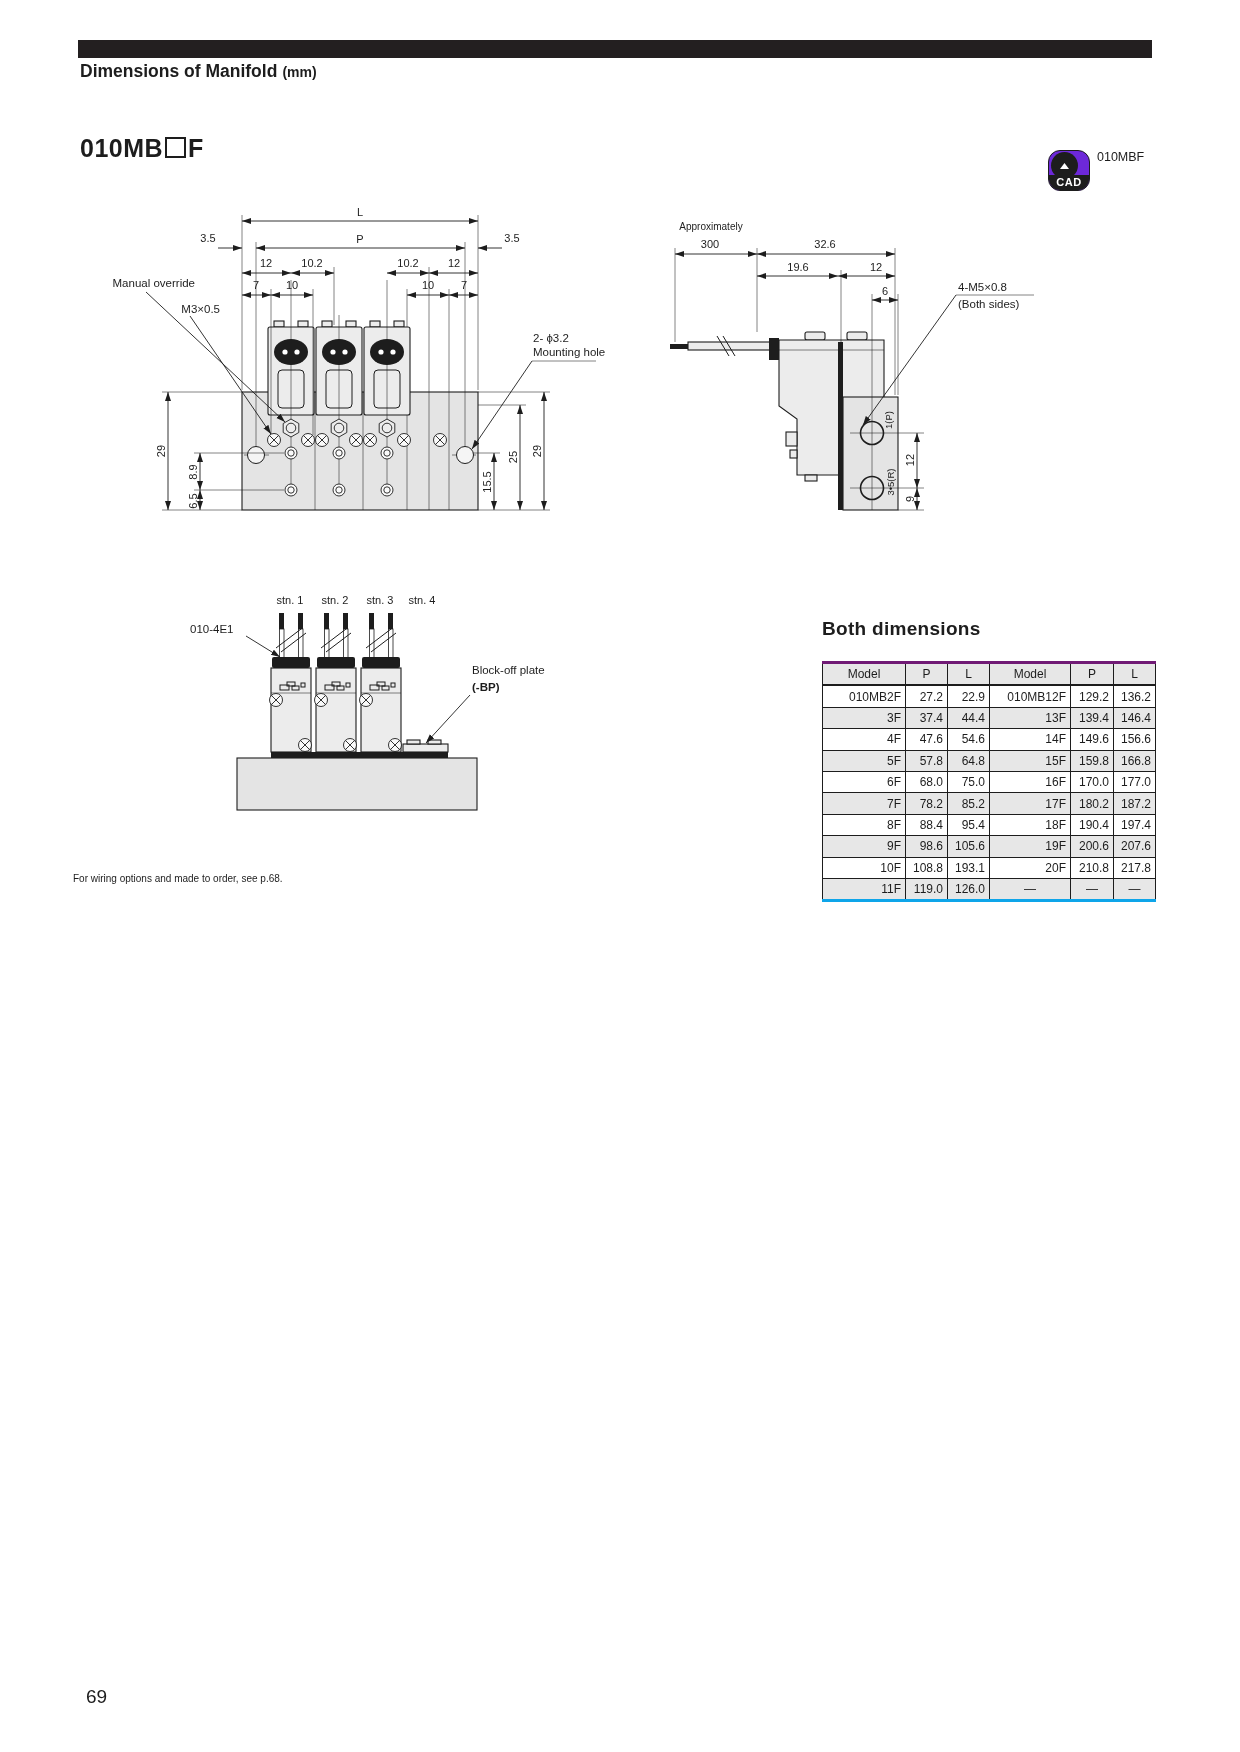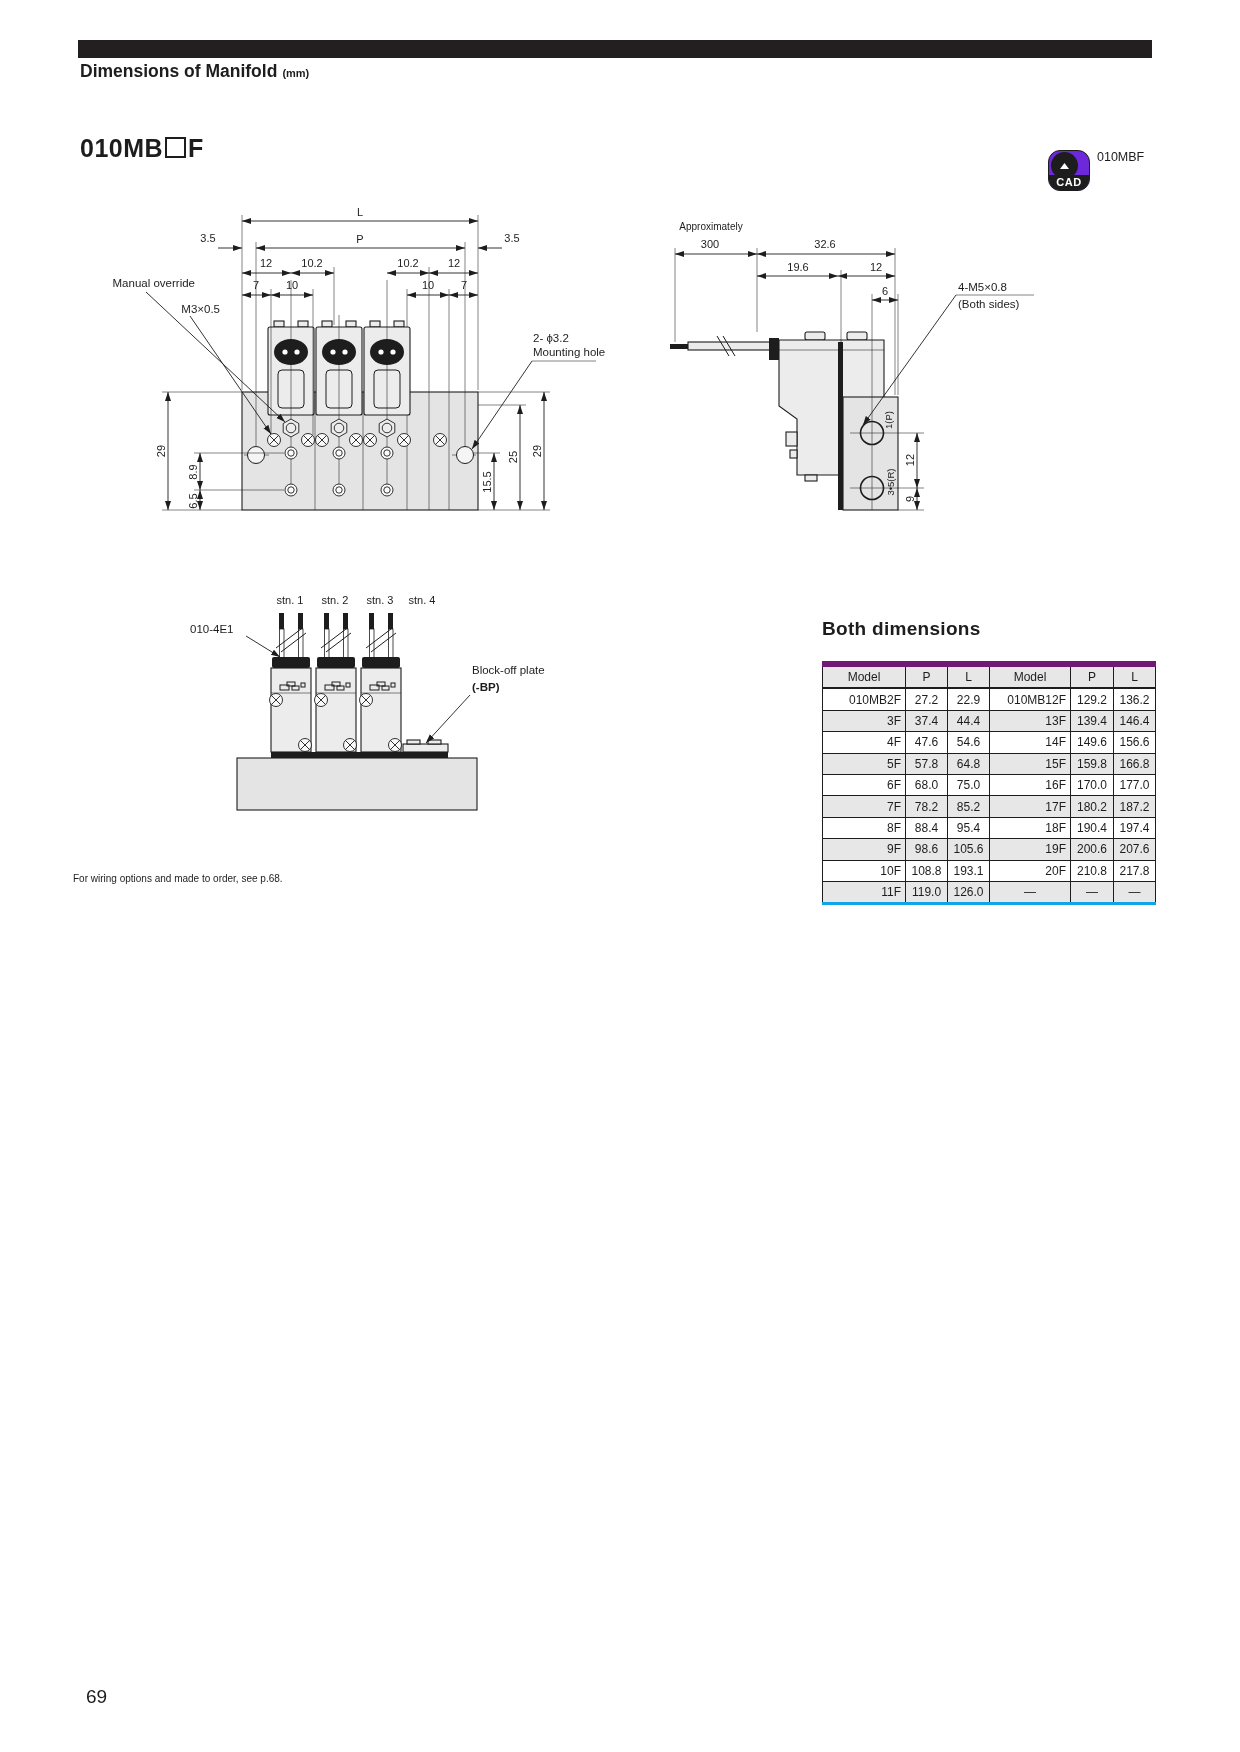--- a/index.html
+++ b/index.html
@@ -1,41 +1,41 @@
 <!DOCTYPE html>
 <html><head>
 <meta charset="utf-8">
 <style>
   html,body{margin:0;padding:0;background:#fff;}
   .sheet{position:relative;width:1240px;height:1752px;background:#fff;overflow:hidden;
          font-family:"Liberation Sans",sans-serif;color:#1d1d1d;}
   .topbar{position:absolute;left:78px;top:40px;width:1074px;height:18px;background:#231f20;}
   .heading{position:absolute;left:80px;top:61px;font-size:17.5px;font-weight:bold;white-space:nowrap;}
-  .heading .unit{font-size:11px;font-weight:bold;margin-left:5px;}
+  .heading .unit{font-size:14px;font-weight:bold;margin-left:5px;}
   .model-title{position:absolute;left:80px;top:134px;font-size:25px;font-weight:bold;letter-spacing:.5px;}
   .model-title .box{display:inline-block;width:17px;height:17px;border:2px solid #1d1d1d;margin:0 2px;vertical-align:-1px;}
   .cad-badge{position:absolute;left:1048px;top:150px;width:40px;height:39px;border:1.6px solid #1d1d1d;
              border-radius:12px;background:#6d28d9;overflow:hidden;}
   .cad-disc{position:absolute;left:2px;top:1px;width:27px;height:27px;background:#1d1d1d;border-radius:50%;}
   .cad-hole{position:absolute;left:9px;top:11px;width:9px;height:6px;background:#fff;
             clip-path:polygon(50% 0,100% 100%,0 100%);}
   .cad-band{position:absolute;left:0;bottom:0;width:100%;height:15px;background:#1d1d1d;color:#fff;
             font-weight:bold;font-size:11px;line-height:15px;text-align:center;letter-spacing:.5px;}
   .cad-ref{position:absolute;left:1097px;top:150px;font-size:12.5px;}
   .drw{position:absolute;}
   .ud-title{position:absolute;left:822px;top:618px;font-size:19px;font-weight:bold;letter-spacing:.3px;}
   .ud-table{position:absolute;left:822px;top:661px;border-collapse:collapse;table-layout:fixed;width:333px;
             font-size:12px;}
   .ud-table th,.ud-table td{border:1px solid #1d1d1d;height:20.4px;padding:0 4px;white-space:nowrap;overflow:hidden;}
   .ud-table thead th{background:#e7e7e7;font-weight:normal;text-align:center;
-                     border-top:6px solid #701a75;border-bottom:2.5px solid #1d1d1d;}
+                     border-top:3px solid #701a75;border-bottom:2.5px solid #1d1d1d;}
   .ud-table tbody tr:nth-child(even) td{background:#e7e7e7;}
   .ud-table tbody tr:last-child td{border-bottom:3px solid #0ea5e9;}
   .t-model{text-align:right;padding-right:6px;}
-  .t-val{text-align:center;padding-right:4px;}
+  .t-val{text-align:right;padding-right:4px;}
   .t-c{text-align:center !important;}
   .footnote{position:absolute;left:73px;top:873px;font-size:10px;}
   .pagenum{position:absolute;left:86px;top:1686px;font-size:19px;}
   
   svg text{font-family:"Liberation Sans",sans-serif;fill:#1d1d1d;}
   .d{font-size:11px;text-anchor:middle;}
   .lab{font-size:11.5px;}
   .ln{stroke:#1d1d1d;stroke-width:1;fill:none;}
   .tn{stroke:#1d1d1d;stroke-width:.55;fill:none;}
   .dim{stroke:#1d1d1d;stroke-width:.9;fill:none;}

